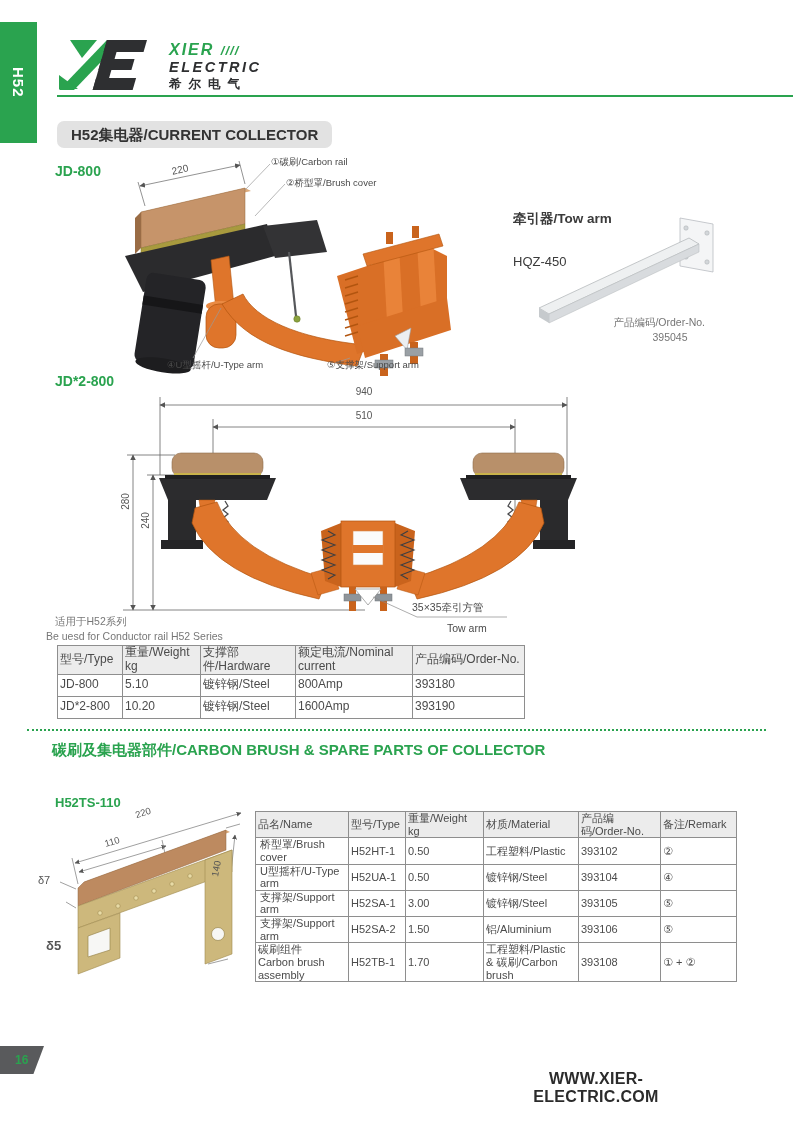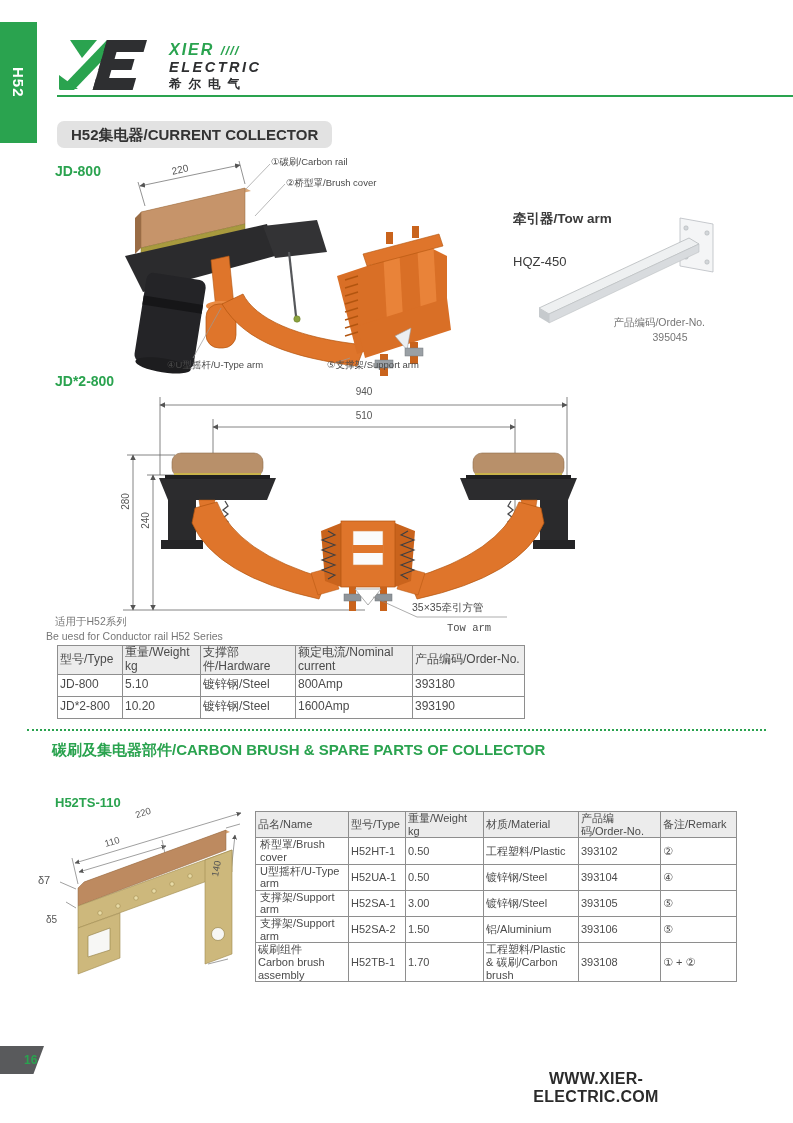--- a/index.html
+++ b/index.html
@@ -43,21 +43,21 @@
   .t1 tbody td { height:22px; }
   .t2 { width:481px; font-size:11px; color:#4b4b4b; }
   .t2 thead td { background:#ececec; height:20px; }
   .pre { white-space:pre-line; }
   .cell-left { text-align:left; padding-left:4px; }
 
   .dotted-sep { left:27px; right:27px; top:729px; border-top:2px dotted #2aa34f; height:0; }
   .section2-title { color:#2aa34f; font-weight:bold; font-size:15px; }
 
   .page-tab { left:0; top:1046px; width:44px; height:28px; background:#595a5c; clip-path:polygon(0 0,100% 0,76% 100%,0 100%); }
-  .page-tab span { display:block; padding-left:24px; line-height:28px; color:#2aa34f; font-weight:bold; font-size:12px; }
+  .page-tab span { display:block; padding-left:15px; line-height:28px; color:#2aa34f; font-weight:bold; font-size:12px; }
   .footer-url { left:496px; top:1070px; width:200px; text-align:center; font-weight:bold; font-size:16px; color:#2b2b2b; letter-spacing:0.3px; }
 
   svg { display:block; }
 </style>
 </head>
 <body>
 
 <div class="page">
 
   <div class="abs side-tab">
@@ -240,21 +240,21 @@
       <line x1="258" y1="214" x2="302" y2="234"></line>
       <line x1="302" y1="234" x2="392" y2="234"></line>
     </g>
   </svg>
 
   <div class="abs dim" style="left:346px; top:386px; width:36px;">940</div>
   <div class="abs dim" style="left:346px; top:410px; width:36px;">510</div>
   <div class="abs dim" style="left:110px; top:496px; width:30px; transform:rotate(-90deg);">280</div>
   <div class="abs dim" style="left:130px; top:515px; width:30px; transform:rotate(-90deg);">240</div>
   <div class="abs callout" style="left:412px; top:601px; font-size:10.5px;">35×35牵引方管</div>
-  <div class="abs callout" style="left:447px; top:622px; font-size:10.5px;font-family:Liberation Mono, monospace;">Tow arm</div>
+  <div class="abs callout" style="left:447px; top:622px; font-size:10.5px;">Tow arm</div>
 
   <div class="abs gray-note" style="left:55px; top:614px;">适用于H52系列</div>
   <div class="abs gray-note" style="left:46px; top:629px;">Be uesd for Conductor rail H52 Series</div>
 
   <table class="abs t1" style="left:57px; top:645px;">
     <colgroup>
         <col style="width:65px">
         <col style="width:78px">
         <col style="width:95px">
         <col style="width:117px">
@@ -320,21 +320,21 @@
     <path d="M157,54 L184,44 L184,148 L157,158 Z" fill="#cdb87c" stroke="#a08a4e" stroke-width="0.6"></path>
     <circle cx="170" cy="128" r="6.5" fill="#f7f7f5" stroke="#9a874e" stroke-width="0.7"></circle>
     <path d="M30,122 L72,107 L72,152 L30,168 Z" fill="#cdb87c" stroke="#a08a4e" stroke-width="0.6"></path>
     <path d="M40,130 L62,122 L62,144 L40,151 Z" fill="#f7f7f5" stroke="#9a874e" stroke-width="0.7"></path>
   </svg>
 
   <div class="abs dim" style="left:127px; top:807px; width:32px; transform:rotate(-17deg); font-size:9.5px;">220</div>
   <div class="abs dim" style="left:97px; top:836px; width:30px; transform:rotate(-17deg); font-size:9.5px;">110</div>
   <div class="abs dim" style="left:201px; top:863px; width:30px; transform:rotate(-80deg); font-size:9.5px;">140</div>
   <div class="abs dim" style="left:38px; top:874px; font-size:11px;">δ7</div>
-  <div class="abs dim" style="left:46px; top:914px; font-size:10px;">δ5</div>
+  <div class="abs dim" style="left:46px; top:938px; font-size:13px;font-weight:bold;">δ5</div>
 
   <table class="abs t2" style="left:255px; top:811px;">
     <colgroup>
         <col style="width:93px">
         <col style="width:57px">
         <col style="width:78px">
         <col style="width:95px">
         <col style="width:82px">
         <col style="width:76px">
       </colgroup>

